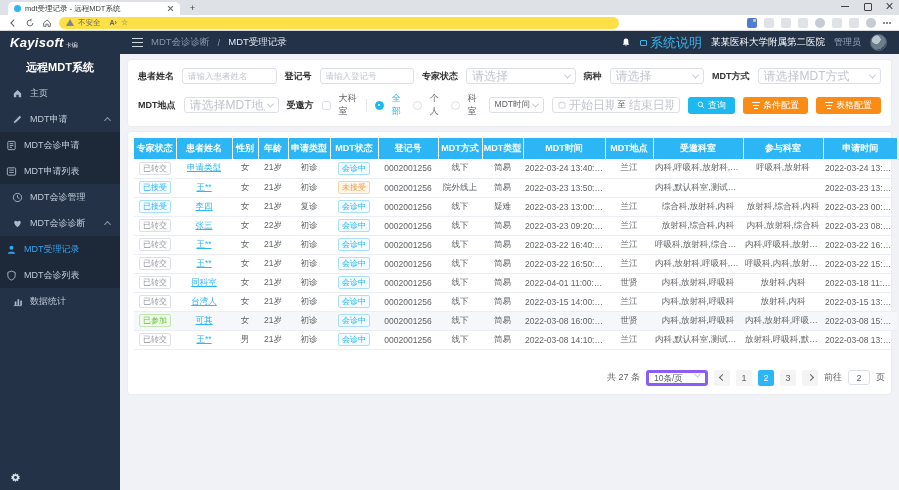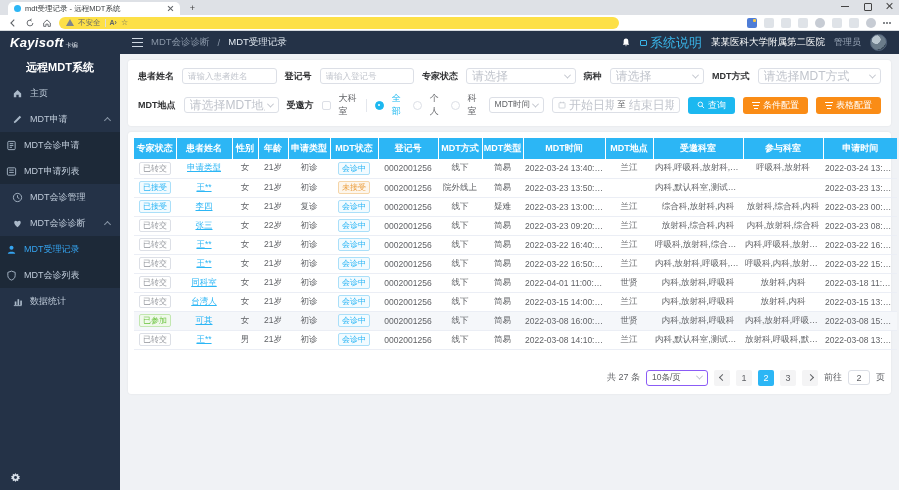--- a/index.html
+++ b/index.html
@@ -99,21 +99,21 @@
   tbody td{height:19px;border-bottom:1px solid #ebeef5;font-size:8.5px;color:#606266;text-align:center;white-space:nowrap;overflow:hidden;text-overflow:ellipsis;padding:0 2px}
   tbody tr:nth-child(9){background:#f5f7fa}
   .tag{display:inline-block;border:1px solid;border-radius:2px;font-size:8px;line-height:11px;padding:0 3px}
   .tag.info{color:#909399;border-color:#dcdfe6;background:#fff}
   .tag.primary{color:#2cb6f5;border-color:#aadff9;background:#f2fbff}
   .tag.success{color:#67c23a;border-color:#c2e7b0;background:#f0f9eb}
   .tag.warning{color:#eb9e3e;border-color:#f5d5a8;background:#fdf6ec}
   .plink{color:#2cb6f5;text-decoration:underline;cursor:pointer}
   
   .pager{display:flex;align-items:center;justify-content:flex-end;gap:6px;margin-top:20px;font-size:9px;color:#606266}
-  .psize{border:1px solid #8b5cf6;border-radius:3px;height:16px;display:flex;align-items:center;padding:0 5px;gap:10px;width:62px}
+  .psize{border:3px solid #8b5cf6;border-radius:3px;height:16px;display:flex;align-items:flex-start;padding:0 5px;gap:10px;width:62px}
   .pbtn{min-width:16px;height:16px;background:#f4f4f5;border-radius:2px;display:flex;align-items:center;justify-content:center;color:#606266;cursor:pointer;font-size:9px}
   .pbtn.on{background:#2cb6f5;color:#fff}
   .pchev{width:5px;height:5px;border-right:1px solid #606266;border-bottom:1px solid #606266}
   .pchev.left{transform:rotate(135deg)}
   .pchev.right{transform:rotate(-45deg)}
   .goto-input{width:22px;height:15px;border:1px solid #dcdfe6;border-radius:3px;text-align:center;font-size:9px;color:#606266;outline:none}
 </style>
 </head>
 <body>
 

